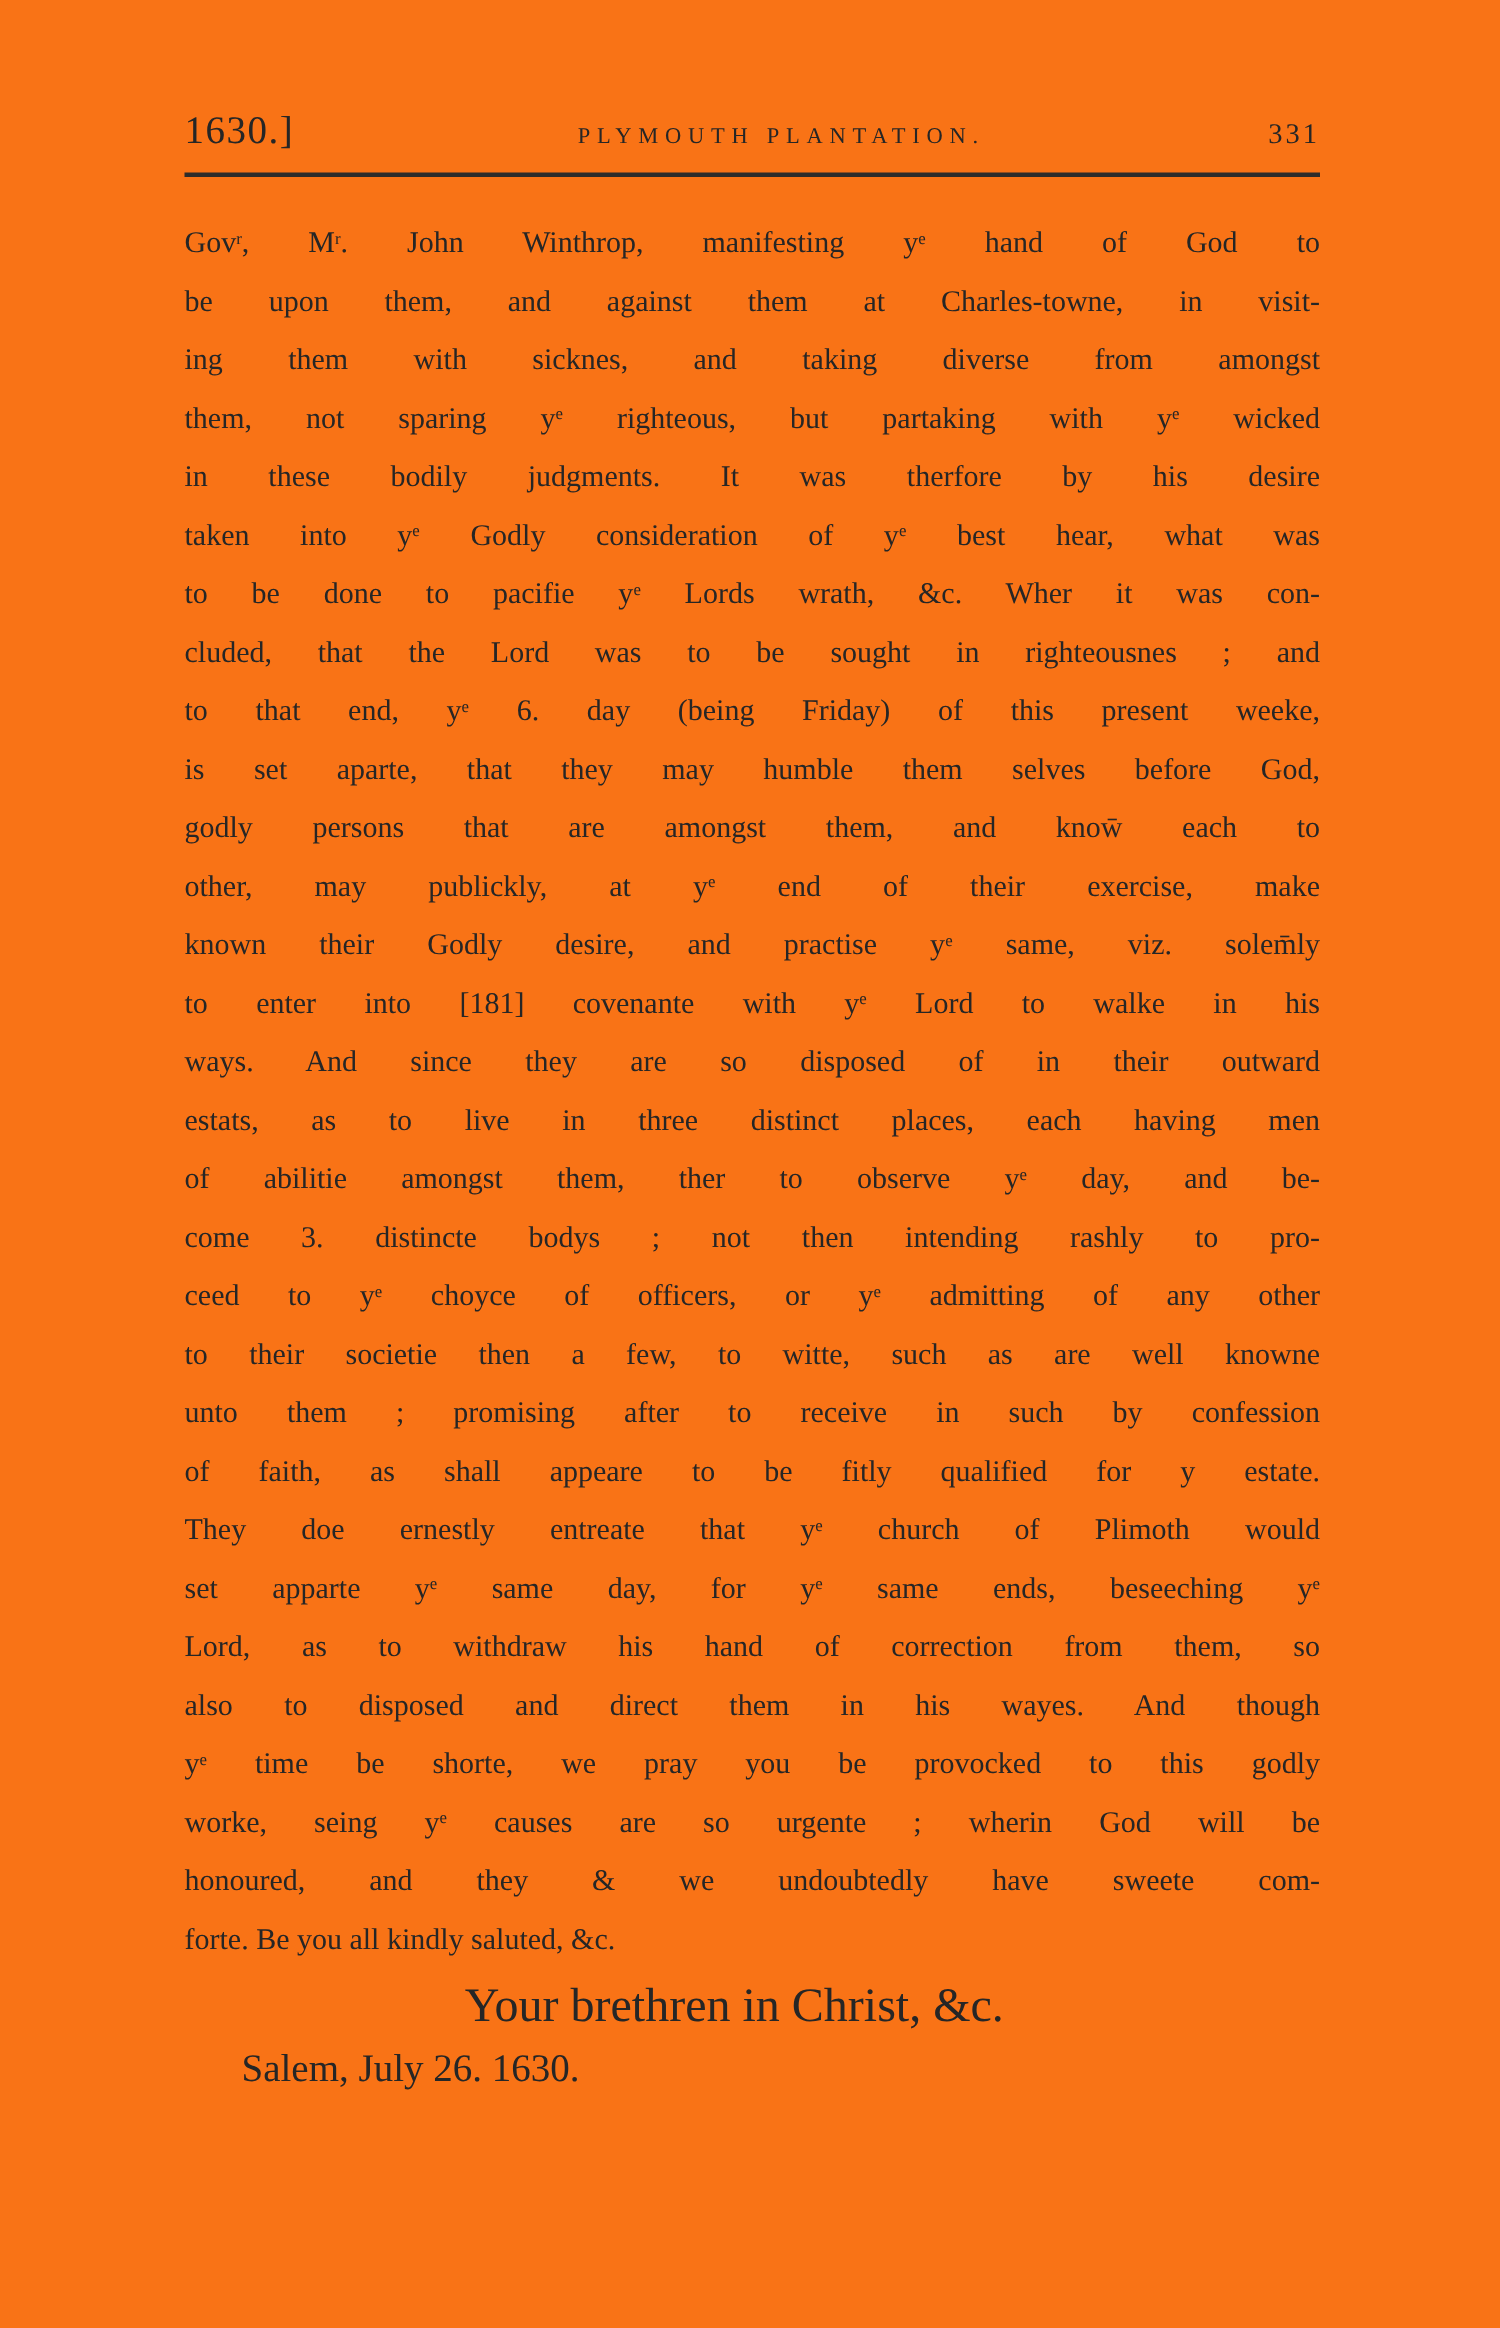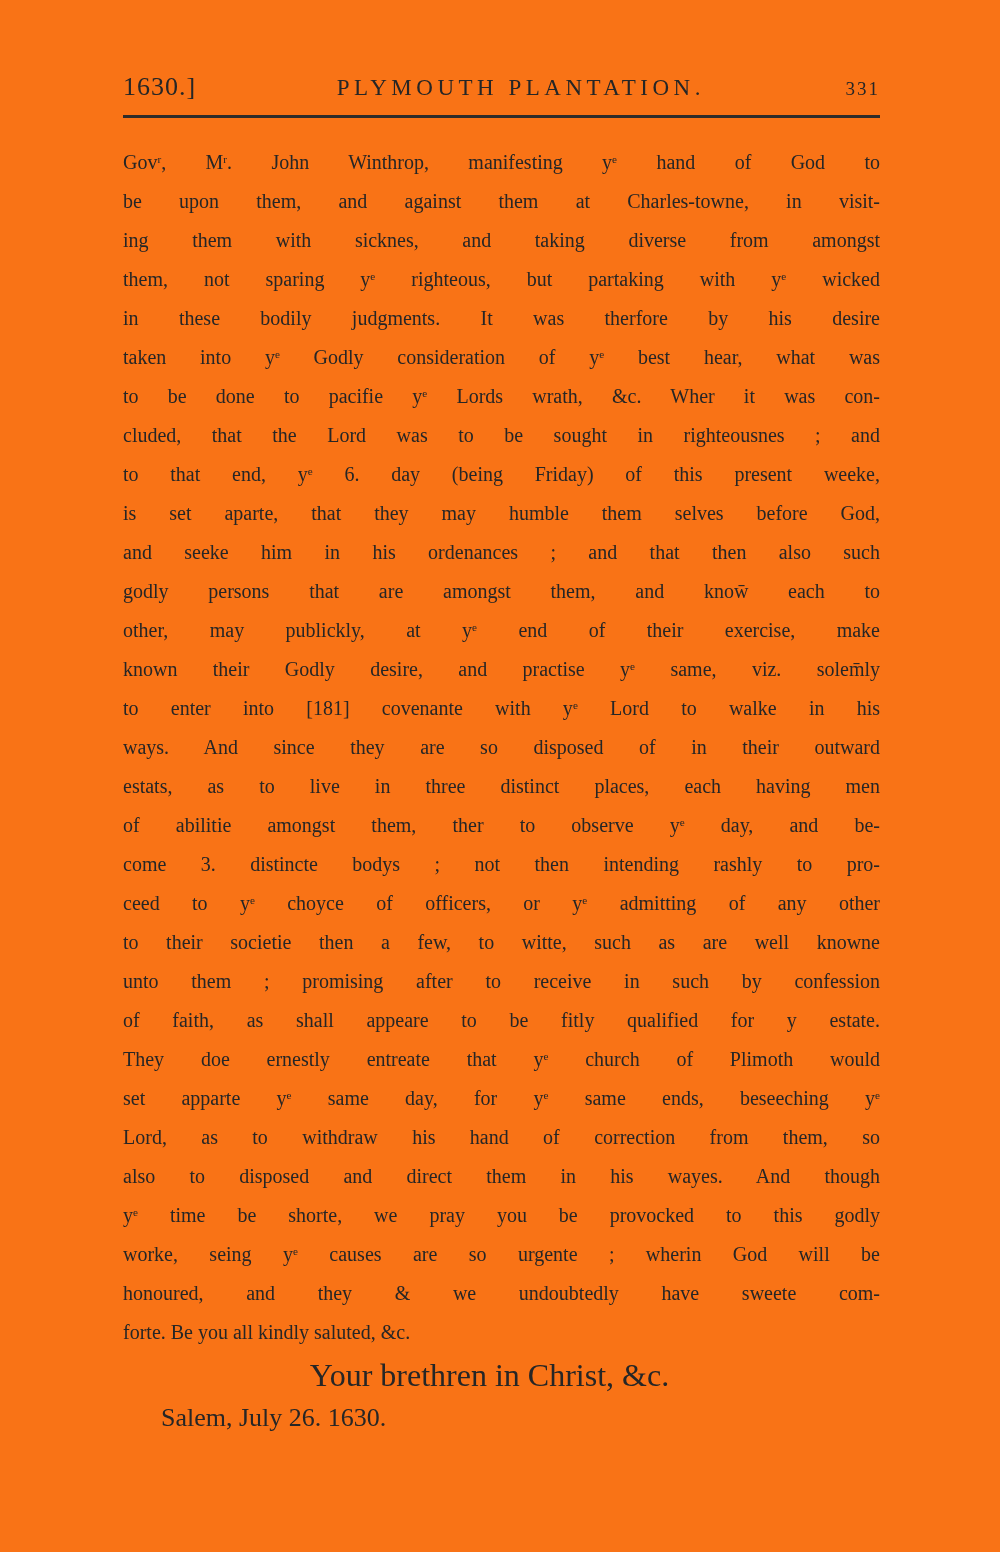--- a/index.html
+++ b/index.html
@@ -18,21 +18,21 @@
     left: 123px;
     top: 72px;
     width: 757px;
   }
   .page-header {
     display: flex;
     justify-content: space-between;
     align-items: baseline;
   }
   .header-year { font-size: 26px; letter-spacing: 1px; }
-  .header-title { font-size: 23px; letter-spacing: 4.5px; font-weight: normal; }
+  .header-title { font-size: 15px; letter-spacing: 4.5px; font-weight: normal; }
   .header-page { font-size: 19px; letter-spacing: 2px; }
   .rule {
     border: none;
     border-top: 3px solid #2e2c2a;
     margin: 13px 0 0 0;
   }
   .body-text {
     margin-top: 25px;
     font-size: 20px;
     line-height: 39px;
@@ -81,21 +81,20 @@
         <div class="body-line">Gov<sup>r</sup>, M<sup>r</sup>. John Winthrop, manifesting y<sup>e</sup> hand of God to</div>
         <div class="body-line">be upon them, and against them at Charles-towne, in visit-</div>
         <div class="body-line">ing them with sicknes, and taking diverse from amongst</div>
         <div class="body-line">them, not sparing y<sup>e</sup> righteous, but partaking with y<sup>e</sup> wicked</div>
         <div class="body-line">in these bodily judgments.  It was therfore by his desire</div>
         <div class="body-line">taken into y<sup>e</sup> Godly consideration of y<sup>e</sup> best hear, what was</div>
         <div class="body-line">to be done to pacifie y<sup>e</sup> Lords wrath, &amp;c.  Wher it was con-</div>
         <div class="body-line">cluded, that the Lord was to be sought in righteousnes ; and</div>
         <div class="body-line">to that end, y<sup>e</sup> 6. day (being Friday) of this present weeke,</div>
         <div class="body-line">is set aparte, that they may humble them selves before God,</div>
-        <div class="body-line">and seeke him in his ordenances ; and that then also such</div>
         <div class="body-line">godly persons that are amongst them, and know̄ each to</div>
         <div class="body-line">other, may publickly, at y<sup>e</sup> end of their exercise, make</div>
         <div class="body-line">known their Godly desire, and practise y<sup>e</sup> same, viz. solem̄ly</div>
         <div class="body-line">to enter into [181] covenante with y<sup>e</sup> Lord to walke in his</div>
         <div class="body-line">ways.  And since they are so disposed of in their outward</div>
         <div class="body-line">estats, as to live in three distinct places, each having men</div>
         <div class="body-line">of abilitie amongst them, ther to observe y<sup>e</sup> day, and be-</div>
         <div class="body-line">come 3. distincte bodys ; not then intending rashly to pro-</div>
         <div class="body-line">ceed to y<sup>e</sup> choyce of officers, or y<sup>e</sup> admitting of any other</div>
         <div class="body-line">to their societie then a few, to witte, such as are well knowne</div>

